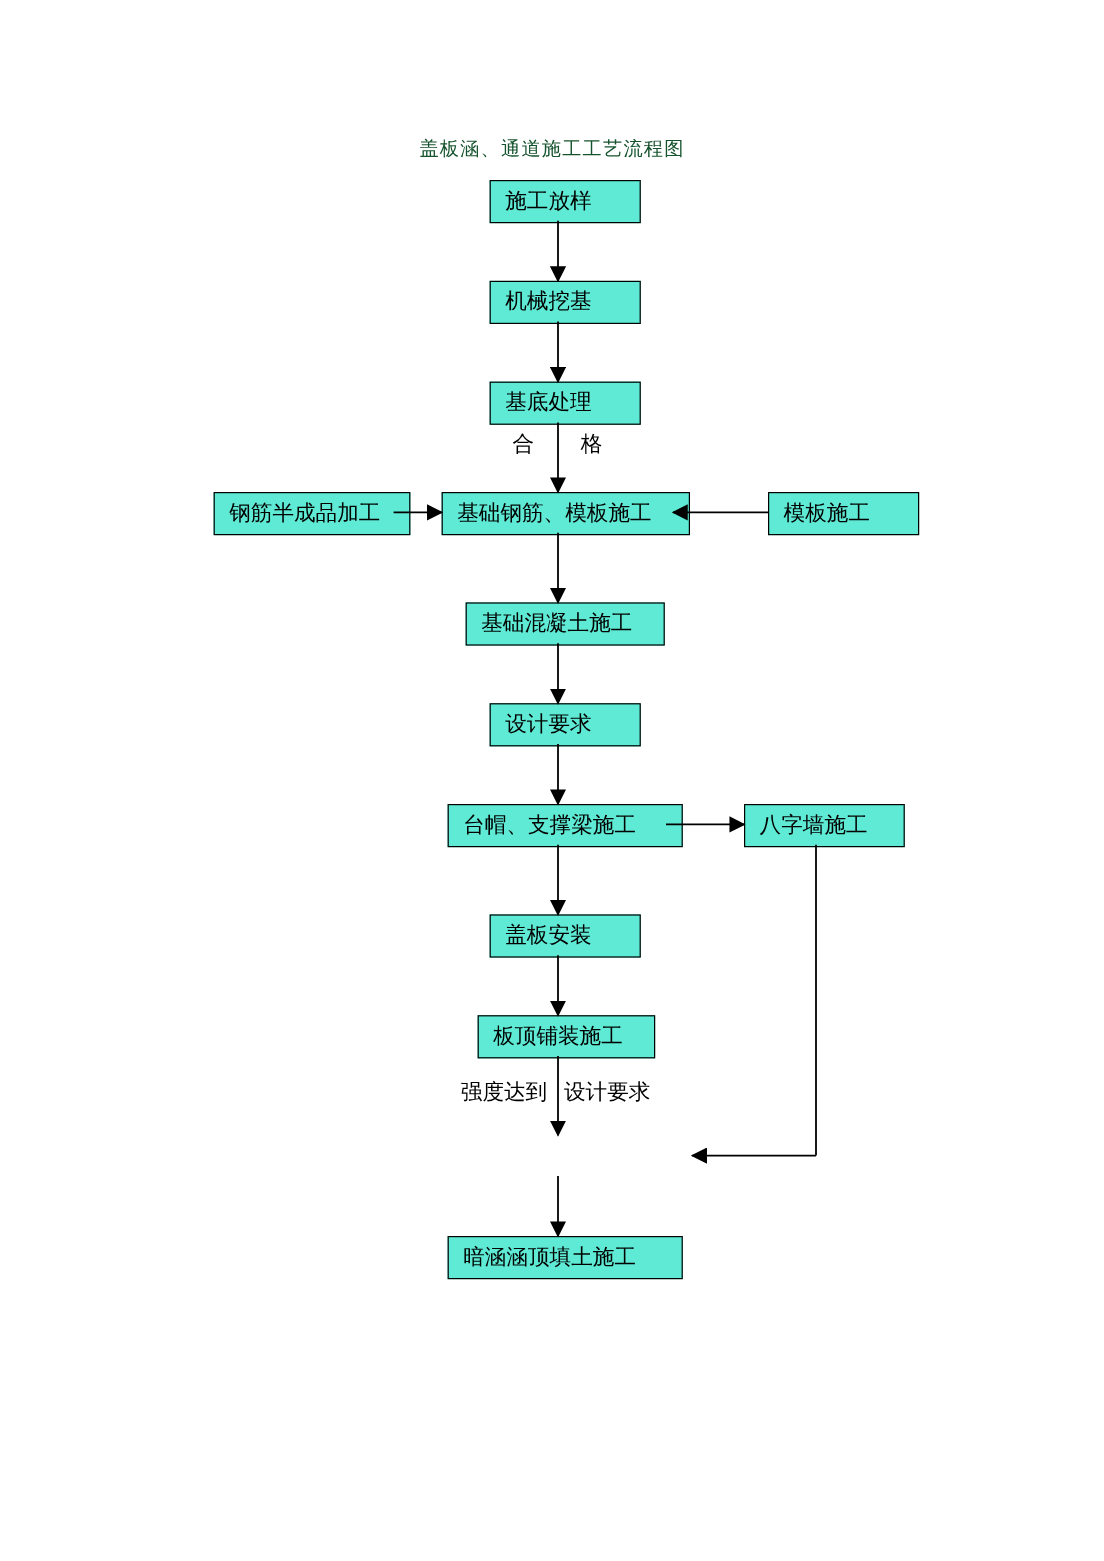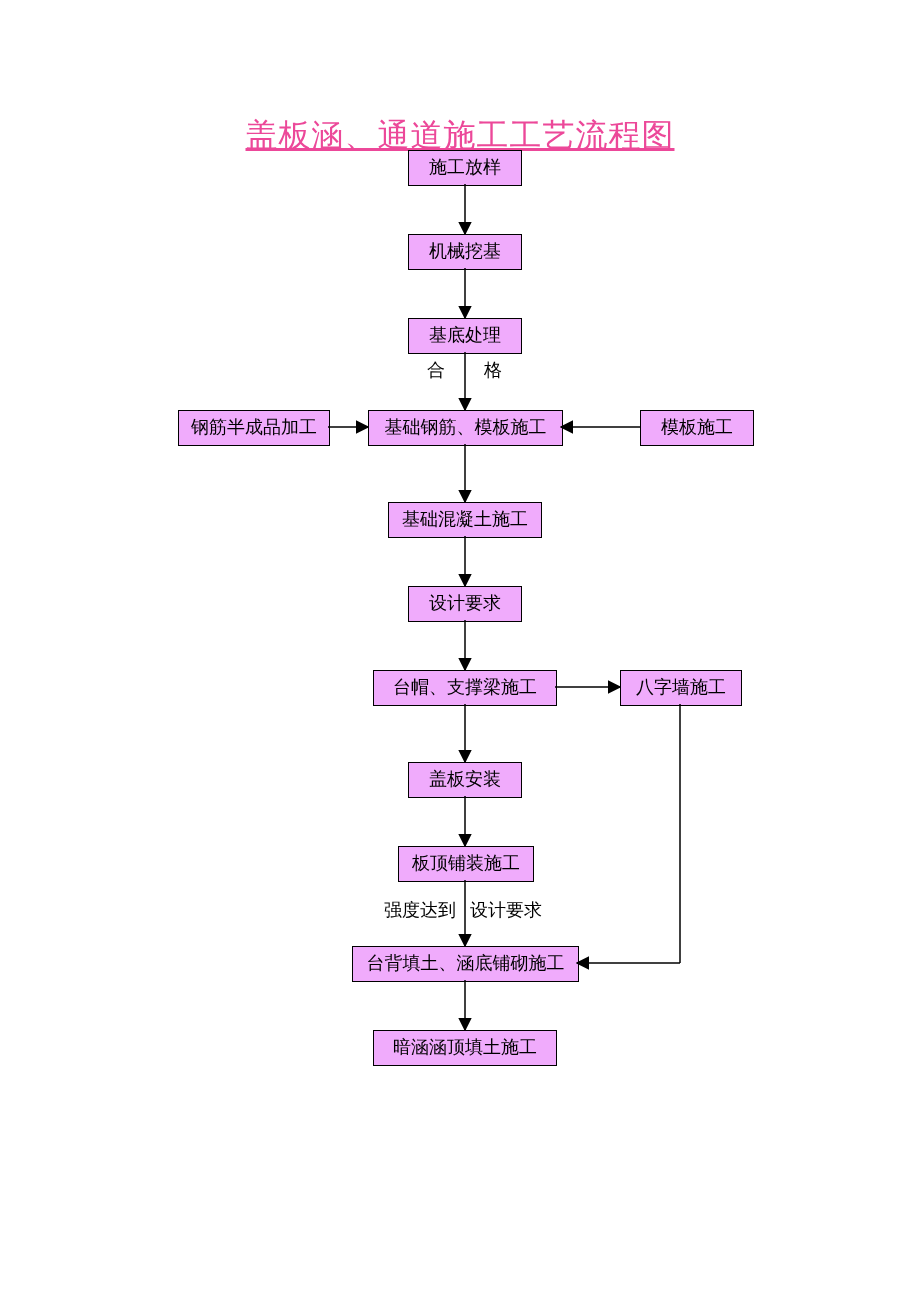--- a/index.html
+++ b/index.html
@@ -13,37 +13,37 @@
   .page {
     position: relative;
     width: 920px;
     height: 1301px;
   }
   .title {
     position: absolute;
     left: 0;
     width: 920px;
     text-align: center;
-    font-size: 32px;
+    font-size: 16px;
     top: 114px;
-    color: #ec4899;
+    color: #14532d;
     letter-spacing: 1px;
-    text-decoration: underline;
   }
   .box {
     position: absolute;
     border: 1px solid #000;
-    background: #f0abfc;
+    background: #5eead4;
     text-align: center;
     font-size: 18px;
     line-height: 1.2;
     display: flex;
     align-items: center;
-    justify-content: center;
+    justify-content: flex-start;
     white-space: nowrap;
+    padding-left: 12px;
   }
   .label {
     position: absolute;
     font-size: 18px;
     color: #000;
     letter-spacing: 2px;
   }
   svg.overlay {
     position: absolute;
     left: 0;
@@ -107,23 +107,20 @@
     <span>盖板安装</span>
   </div>
 
   <div class="box" style="left:398px; top:846px; width:134px; height:34px;">
     <span>板顶铺装施工</span>
   </div>
 
   <span class="label" style="left:384px; top:898px; letter-spacing:0;">强度达到</span>
   <span class="label" style="left:470px; top:898px; letter-spacing:0;text-align:center;">设计要求</span>
 
-  <div class="box" style="left:352px; top:946px; width:225px; height:34px;">
-    <span>台背填土、涵底铺砌施工</span>
-  </div>
 
   <div class="box" style="left:373px; top:1030px; width:182px; height:34px;">
     <span>暗涵涵顶填土施工</span>
   </div>
 
   <svg class="overlay" viewBox="0 0 920 1301">
     <defs>
       <marker id="arrow" viewBox="0 0 10 10" refX="9" refY="5" markerWidth="9" markerHeight="9" orient="auto-start-reverse">
         <path d="M 0 0 L 10 5 L 0 10 z" fill="#000"></path>
       </marker>

